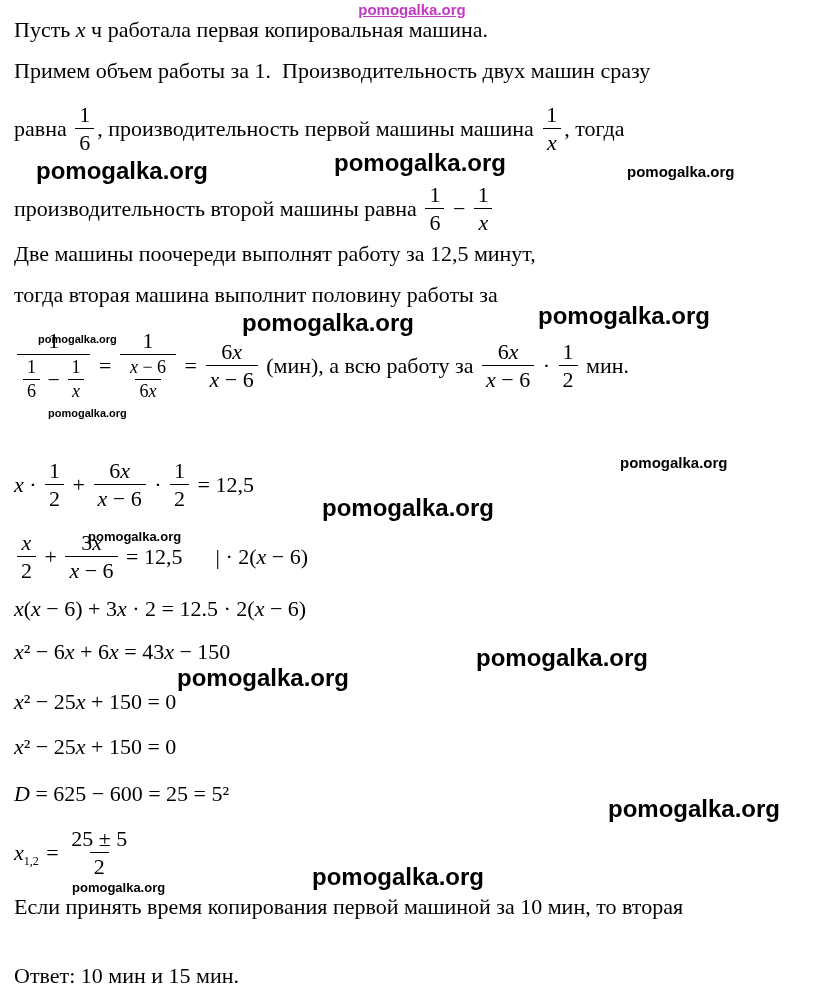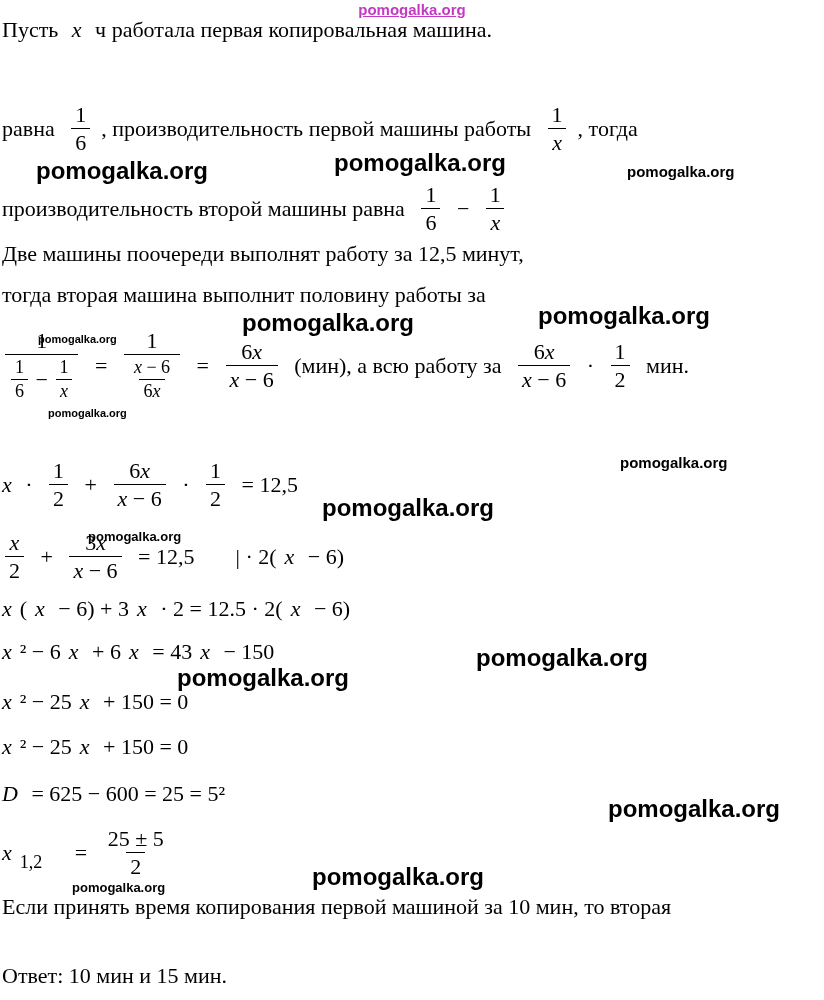--- a/index.html
+++ b/index.html
@@ -7,30 +7,29 @@
   body {
     position: relative;
     background: #ffffff;
     color: #000000;
     font-family: "Liberation Serif", serif;
     overflow: hidden;
   }
   .doc { position: absolute; inset: 0; }
   .line {
     position: absolute;
-    left: 2px;
+    left: 14px;
     display: flex;
     align-items: center;
     font-size: 22px;
     line-height: 1.25;
     white-space: pre;
-    gap: 8px;
   }
   .var { font-style: italic; }
-  .sub { font-size: 18px; transform: translateY(9px); margin-right: 19px; }
+  .sub { font-size: 12px; transform: translateY(9px); margin-right: 2px; }
   .frac {
     display: inline-flex;
     flex-direction: column;
     align-items: center;
     text-align: center;
     margin: 0 3px;
   }
   .frac .num, .frac .den {
     display: inline-flex;
     align-items: center;
@@ -67,21 +66,22 @@
   }
 </style>
 </head>
 <body>
 
 <div class="doc">
 
   <a class="wm-top" style="color: rgb(196, 56, 196);">pomogalka.org</a>
 
   <div class="line" style="top:16px"><span class="text-run">Пусть </span><span class="var">x</span><span class="text-run"> ч работала первая копировальная машина.</span></div>
-  <div class="line" style="top:101px"><span class="text-run">равна </span><span class="frac"><span class="num">1</span><span class="den">6</span></span><span class="text-run">, производительность первой машины работы </span><span class="frac"><span class="num">1</span><span class="den"><span class="var">x</span></span></span><span class="text-run">, тогда</span></div>
+  <div class="line" style="top:57px"><span class="text-run">Примем объем работы за 1.  Производительность двух машин сразу</span></div>
+  <div class="line" style="top:101px"><span class="text-run">равна </span><span class="frac"><span class="num">1</span><span class="den">6</span></span><span class="text-run">, производительность первой машины машина </span><span class="frac"><span class="num">1</span><span class="den"><span class="var">x</span></span></span><span class="text-run">, тогда</span></div>
   <div class="line" style="top:181px"><span class="text-run">производительность второй машины равна </span><span class="frac"><span class="num">1</span><span class="den">6</span></span><span class="text-run"> − </span><span class="frac"><span class="num">1</span><span class="den"><span class="var">x</span></span></span></div>
   <div class="line" style="top:240px"><span class="text-run">Две машины поочереди выполнят работу за 12,5 минут,</span></div>
   <div class="line" style="top:281px"><span class="text-run">тогда вторая машина выполнит половину работы за</span></div>
   <div class="line" style="top:327px"><span class="frac"><span class="num">1</span><span class="den"><span class="frac"><span class="num">1</span><span class="den">6</span></span><span class="text-run"> − </span><span class="frac"><span class="num">1</span><span class="den"><span class="var">x</span></span></span></span></span><span class="text-run"> = </span><span class="frac"><span class="num">1</span><span class="den"><span class="frac"><span class="num"><span class="var">x</span><span class="text-run"> − 6</span></span><span class="den"><span class="text-run">6</span><span class="var">x</span></span></span></span></span><span class="text-run"> = </span><span class="frac"><span class="num"><span class="text-run">6</span><span class="var">x</span></span><span class="den"><span class="var">x</span><span class="text-run"> − 6</span></span></span><span class="text-run"> (мин), а всю работу за </span><span class="frac"><span class="num"><span class="text-run">6</span><span class="var">x</span></span><span class="den"><span class="var">x</span><span class="text-run"> − 6</span></span></span><span class="text-run"> · </span><span class="frac"><span class="num">1</span><span class="den">2</span></span><span class="text-run"> мин.</span></div>
   <div class="line" style="top:457px"><span class="var">x</span><span class="text-run"> · </span><span class="frac"><span class="num">1</span><span class="den">2</span></span><span class="text-run"> + </span><span class="frac"><span class="num"><span class="text-run">6</span><span class="var">x</span></span><span class="den"><span class="var">x</span><span class="text-run"> − 6</span></span></span><span class="text-run"> · </span><span class="frac"><span class="num">1</span><span class="den">2</span></span><span class="text-run"> = 12,5</span></div>
   <div class="line" style="top:529px"><span class="frac"><span class="num"><span class="var">x</span></span><span class="den">2</span></span><span class="text-run"> + </span><span class="frac"><span class="num"><span class="text-run">3</span><span class="var">x</span></span><span class="den"><span class="var">x</span><span class="text-run"> − 6</span></span></span><span class="text-run"> = 12,5</span><span class="text-run">      | · 2(</span><span class="var">x</span><span class="text-run"> − 6)</span></div>
   <div class="line" style="top:595px"><span class="var">x</span><span class="text-run">(</span><span class="var">x</span><span class="text-run"> − 6) + 3</span><span class="var">x</span><span class="text-run"> · 2 = 12.5 · 2(</span><span class="var">x</span><span class="text-run"> − 6)</span></div>
   <div class="line" style="top:638px"><span class="var">x</span><span class="text-run">² − 6</span><span class="var">x</span><span class="text-run"> + 6</span><span class="var">x</span><span class="text-run"> = 43</span><span class="var">x</span><span class="text-run"> − 150</span></div>
   <div class="line" style="top:688px"><span class="var">x</span><span class="text-run">² − 25</span><span class="var">x</span><span class="text-run"> + 150 = 0</span></div>
   <div class="line" style="top:733px"><span class="var">x</span><span class="text-run">² − 25</span><span class="var">x</span><span class="text-run"> + 150 = 0</span></div>

